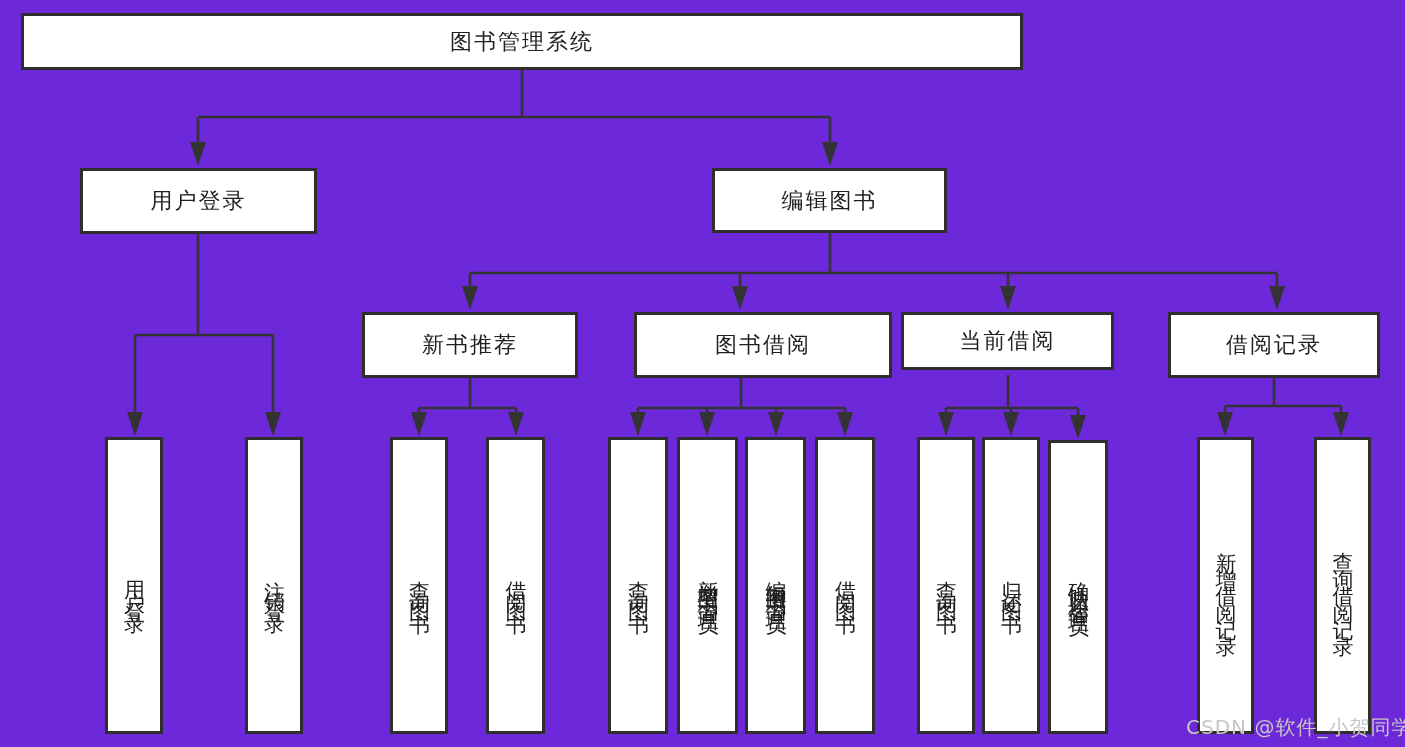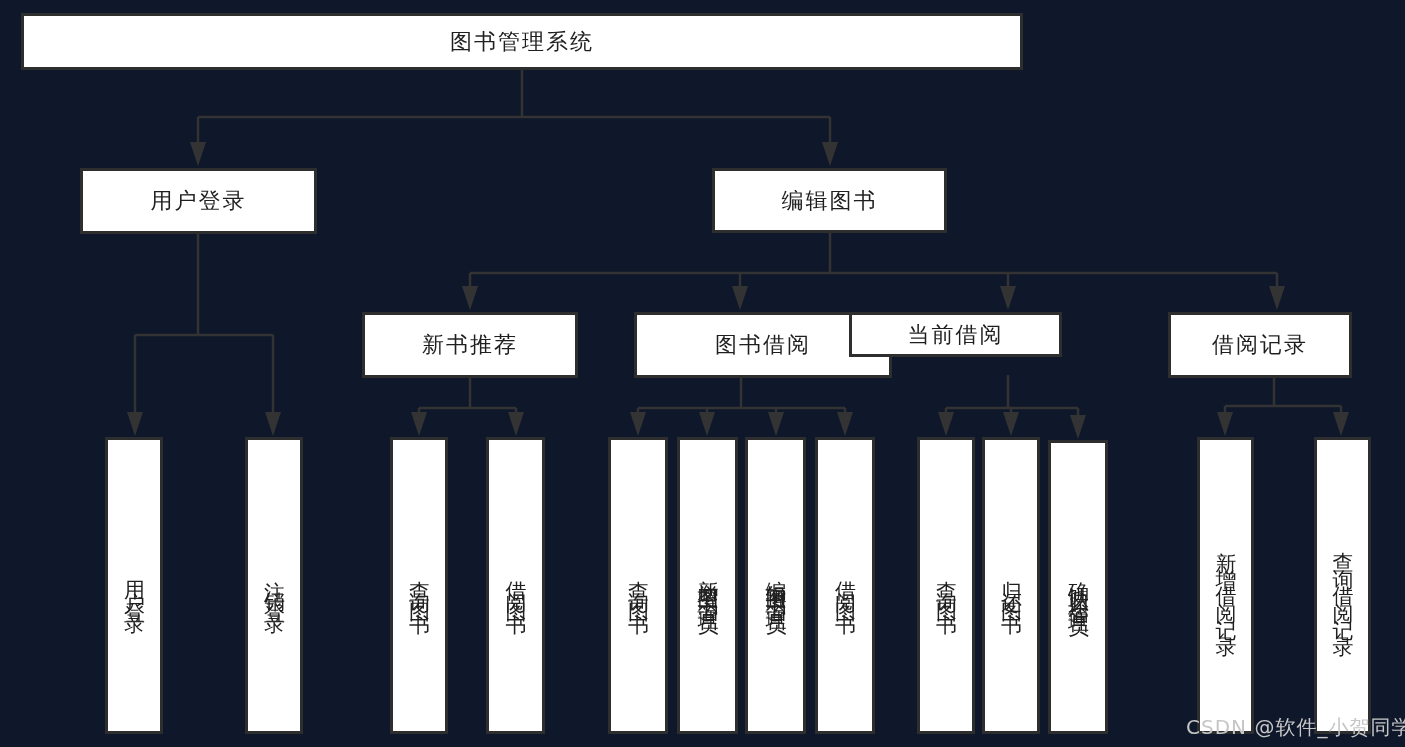--- a/index.html
+++ b/index.html
@@ -1,20 +1,20 @@
 <!DOCTYPE html>
 <html><head>
 <meta charset="utf-8">
 <style>
   html, body { margin: 0; padding: 0; background: #ffffff; }
   .stage {
     position: relative;
     width: 1405px;
     height: 747px;
-    background: #0f172a;
+    background: #6d28d9;
     font-family: "DejaVu Sans", sans-serif;
     overflow: hidden;
   }
   svg.connectors {
     position: absolute;
     left: 0; top: 0;
     z-index: 1;
   }
   .box {
     position: absolute;
@@ -97,24 +97,24 @@
   <div class="box hbox" style="left:712px;top:168px;width:235px;height:65px">
     <span>编辑图书</span>
   </div>
 
   <div class="box hbox" style="left:362px;top:312px;width:216px;height:66px">
     <span>新书推荐</span>
   </div>
   <div class="box hbox" style="left:634px;top:312px;width:258px;height:66px">
     <span>图书借阅</span>
   </div>
-  <div class="box hbox" style="left:849px;top:312px;width:213px;height:45px">
+  <div class="box hbox" style="left:901px;top:312px;width:213px;height:58px">
     <span>当前借阅</span>
   </div>
-  <div class="box hbox" style="left:1168px;top:312px;width:184px;height:66px">
+  <div class="box hbox" style="left:1168px;top:312px;width:212px;height:66px">
     <span>借阅记录</span>
   </div>
 
   <div class="box vbox" style="left:105px;top:437px;width:58px;height:297px">
     <span class="vlabel">用户登录</span>
   </div>
   <div class="box vbox" style="left:245px;top:437px;width:58px;height:297px">
     <span class="vlabel">注销登录</span>
   </div>
 

